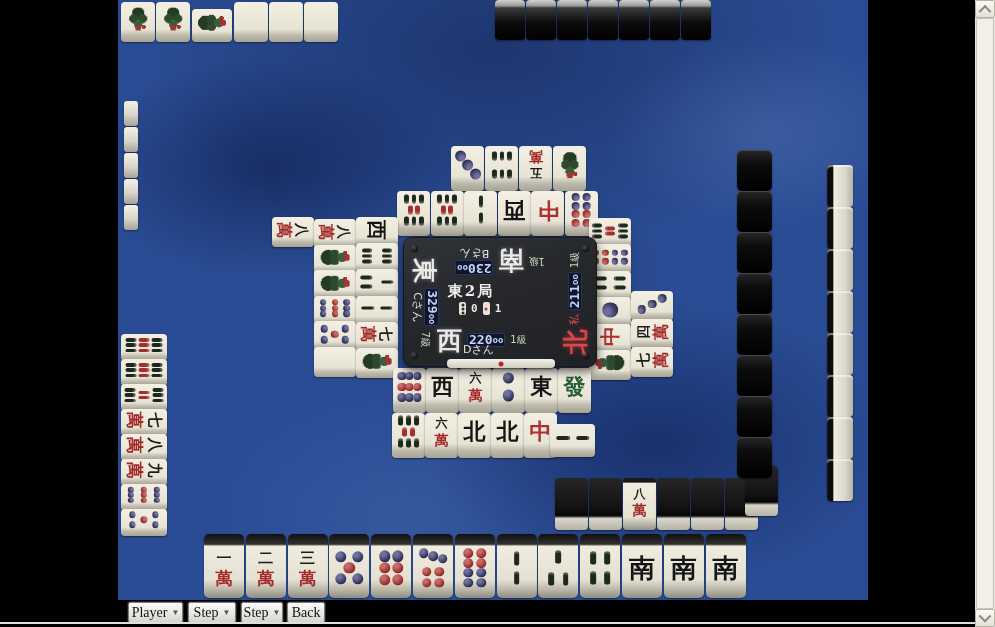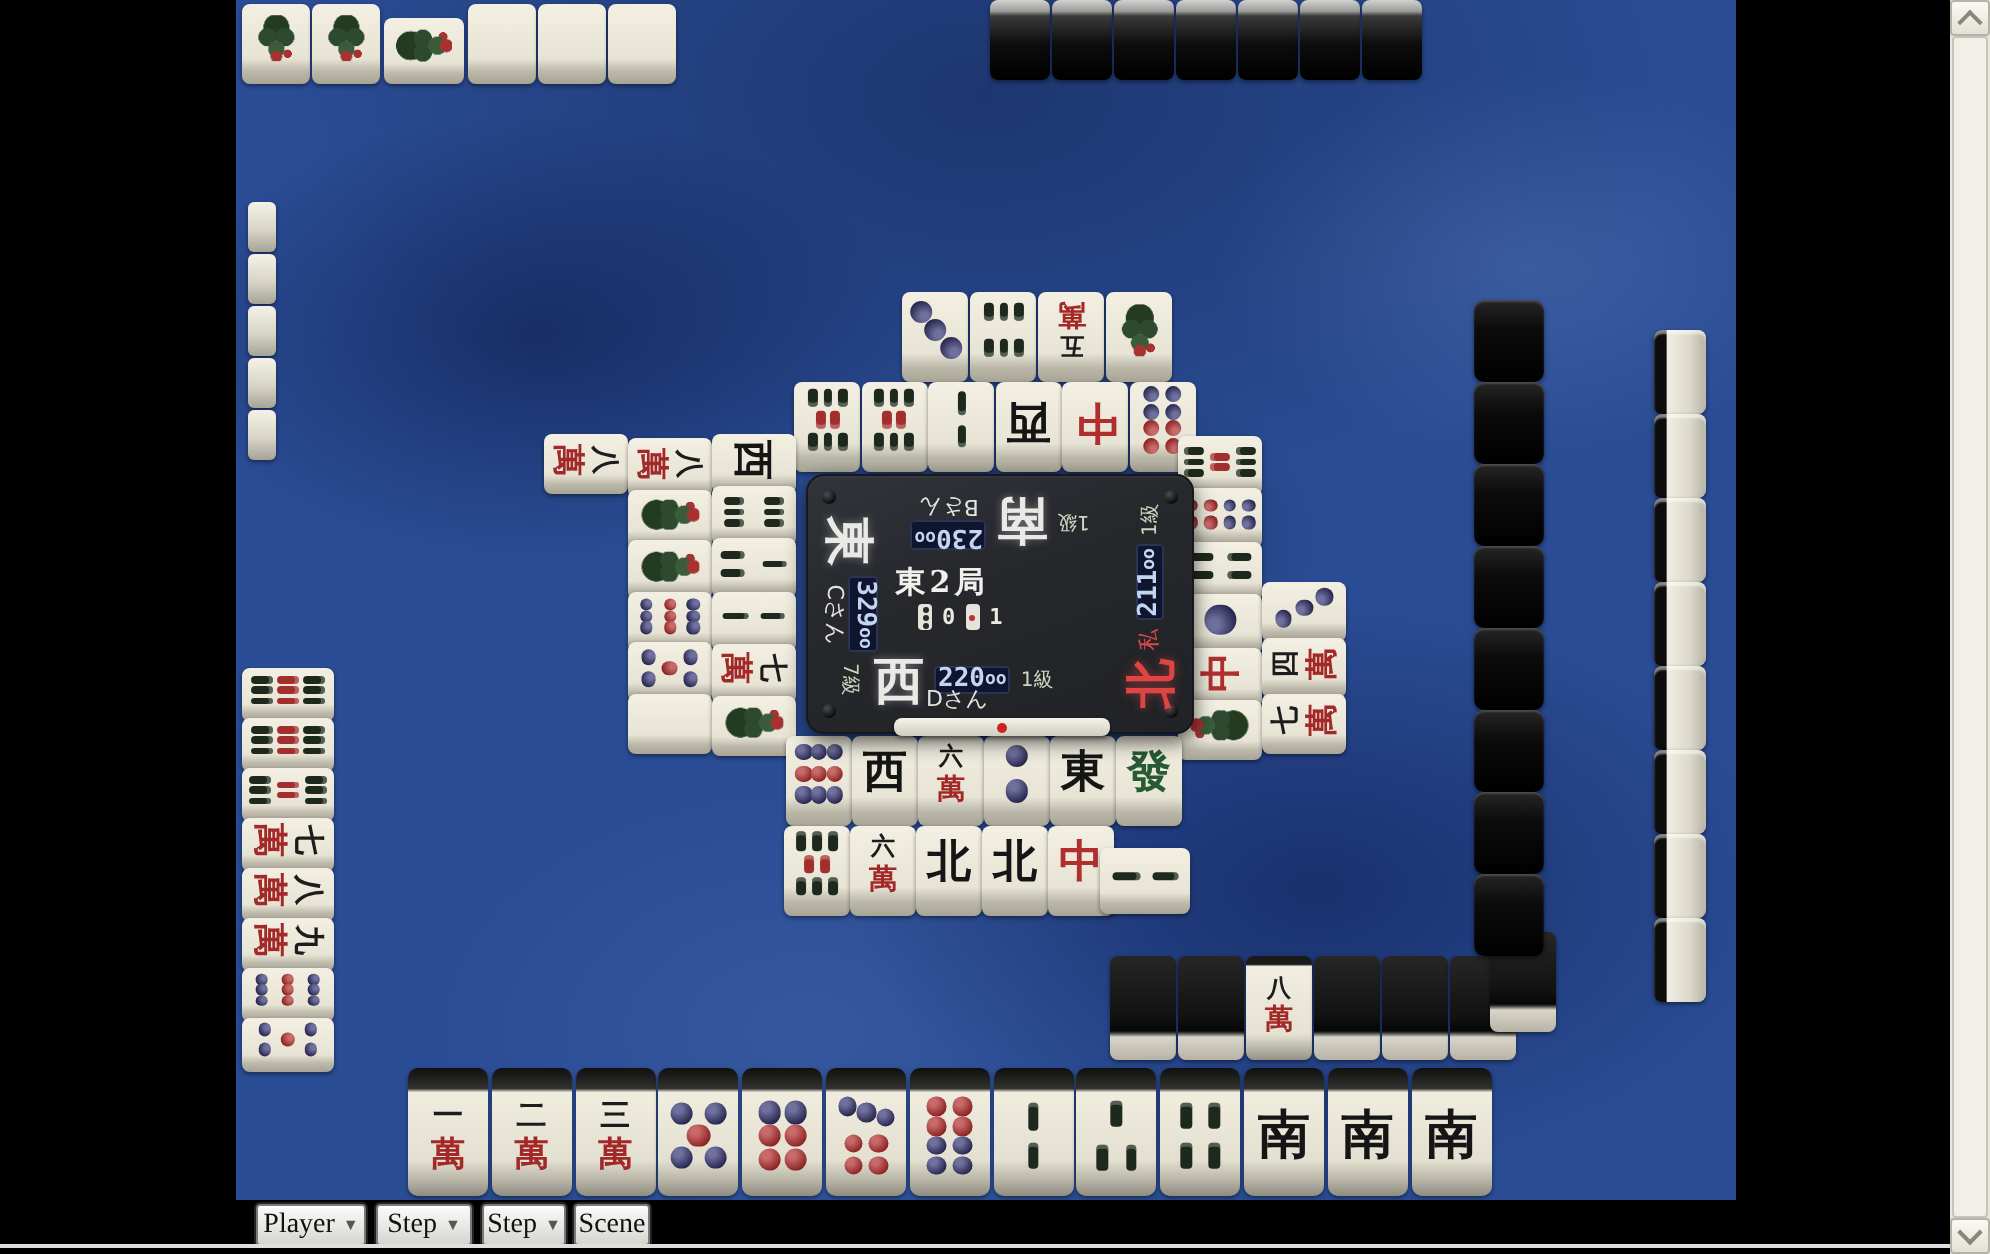--- a/index.html
+++ b/index.html
@@ -721,21 +721,21 @@
     </div>
     <div class="btn" style="left:188px;width:48px;">
       <span>Step</span>
         <span class="arw">▼</span>
     </div>
     <div class="btn" style="left:241px;width:42px;">
       <span>Step</span>
         <span class="arw">▼</span>
     </div>
     <div class="btn" style="left:287px;width:38px;">
-      <span>Scene</span>
+      <span>Back</span>
     </div>
 
   </div>
   <div id="baseline"></div>
 
   <div id="scrollbar">
     <div class="sbtn" id="sb-up">
         <span class="chev"></span>
       </div>
     <div id="sb-thumb"></div>

